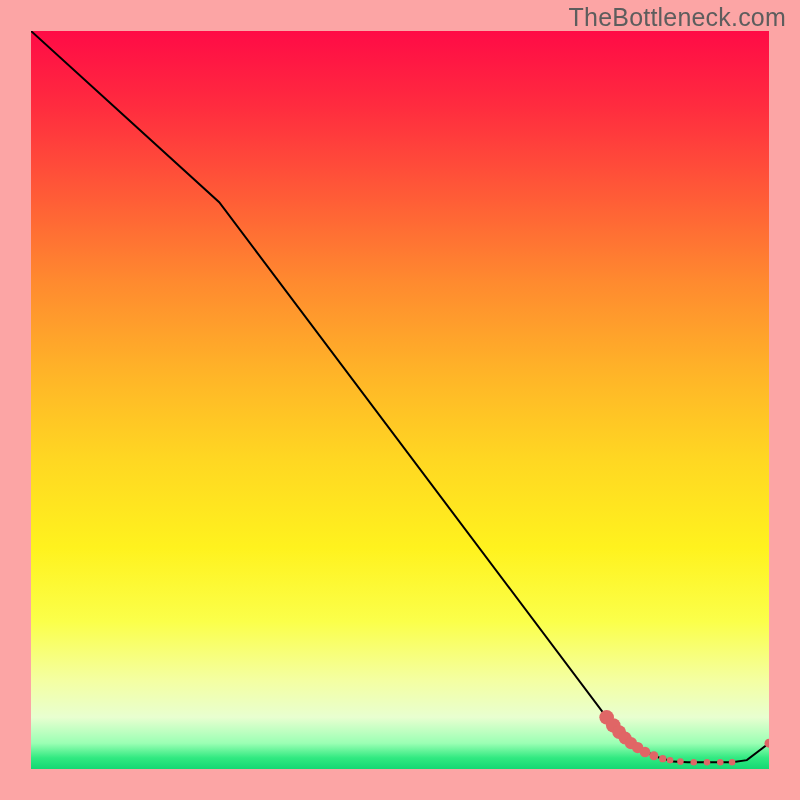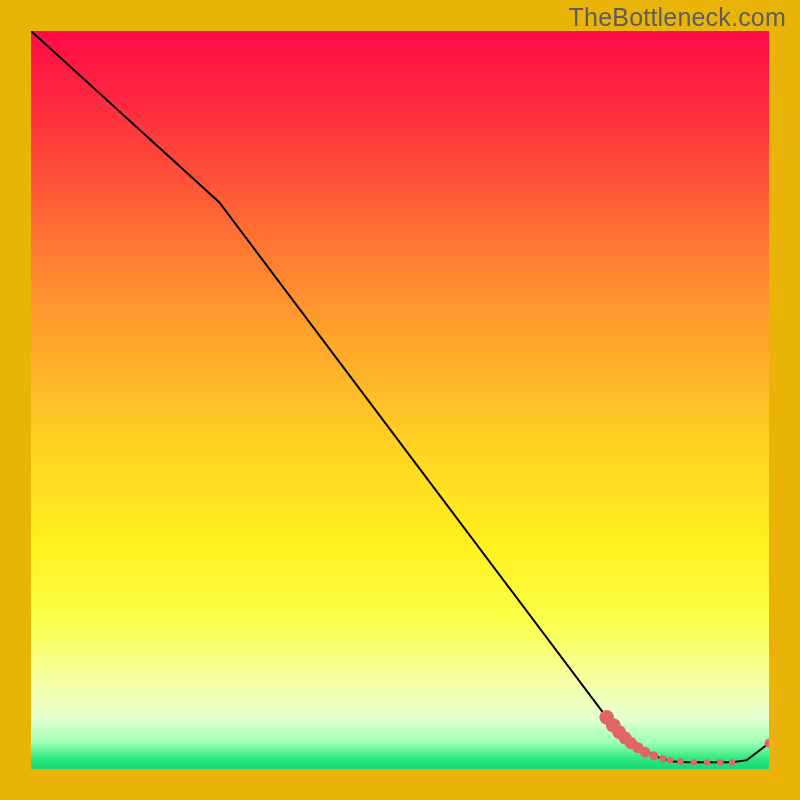--- a/index.html
+++ b/index.html
@@ -8,21 +8,21 @@
     width: 800px;
     height: 800px;
     background: #000;
     overflow: hidden;
     font-family: Arial, Helvetica, sans-serif;
   }
   .frame {
     position: relative;
     width: 800px;
     height: 800px;
-    background: #eab308;
+    background: #fca5a5;
   }
   .watermark {
     position: absolute;
     top: 3px;
     right: 14px;
     color: #5d5d5d;
     font-size: 25px;
     font-weight: 400;
     letter-spacing: 0.2px;
     z-index: 5;

